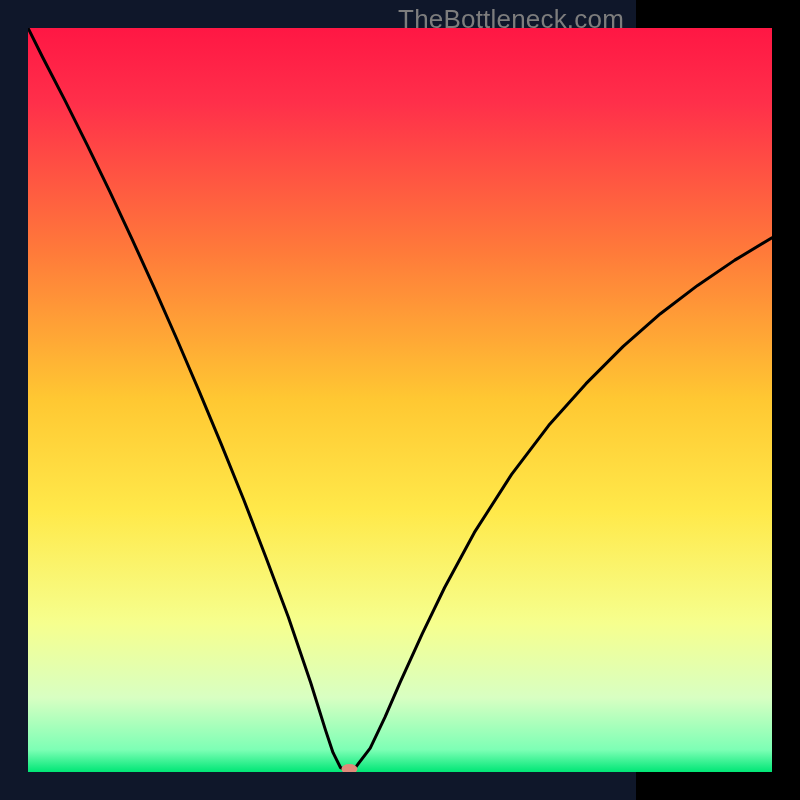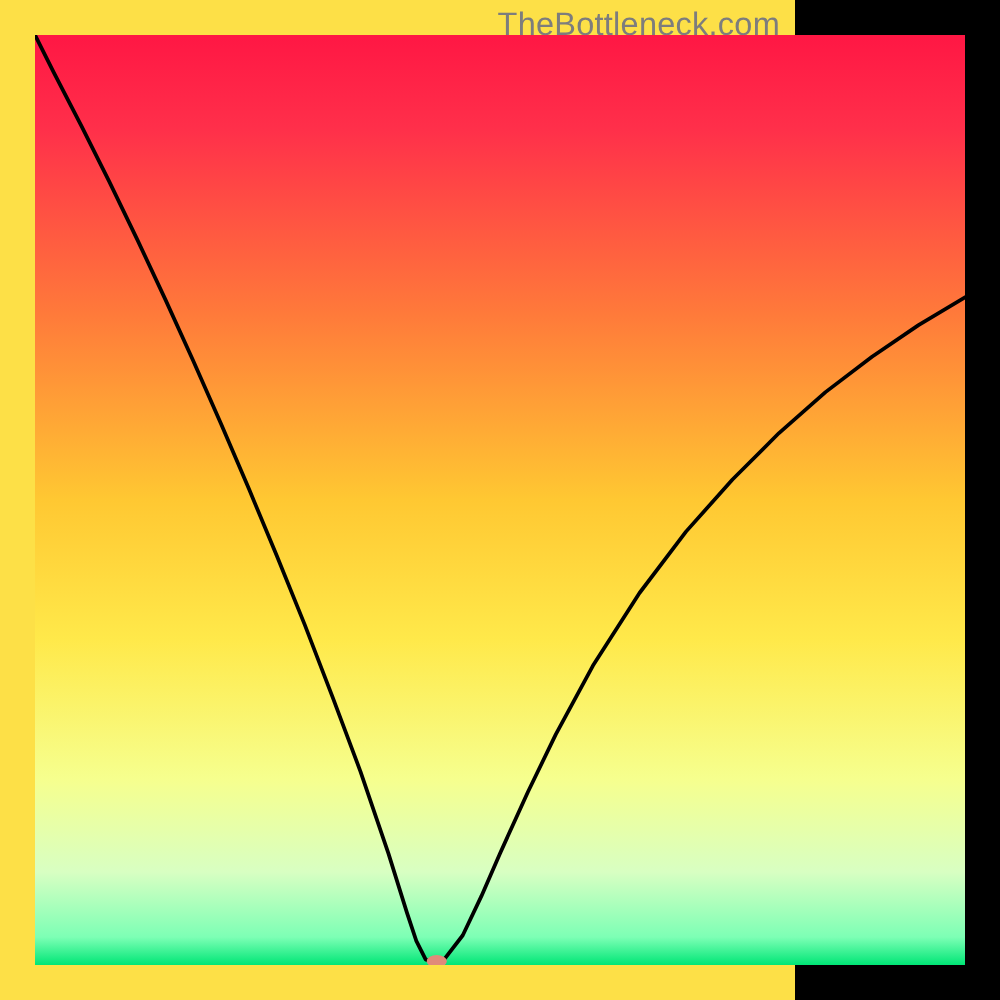--- a/index.html
+++ b/index.html
@@ -8,21 +8,21 @@
     width: 800px;
     height: 800px;
     overflow: hidden;
     font-family: Arial, Helvetica, sans-serif;
     background: #000;
   }
   .frame {
     position: relative;
     width: 636px;
     height: 800px;
-    background: #fde047;
+    background: #0f172a;
   }
   .plot-area {
     position: absolute;
     left: 28px;
     top: 28px;
     width: 744px;
     height: 744px;
     overflow: hidden;
   }
   .watermark {

